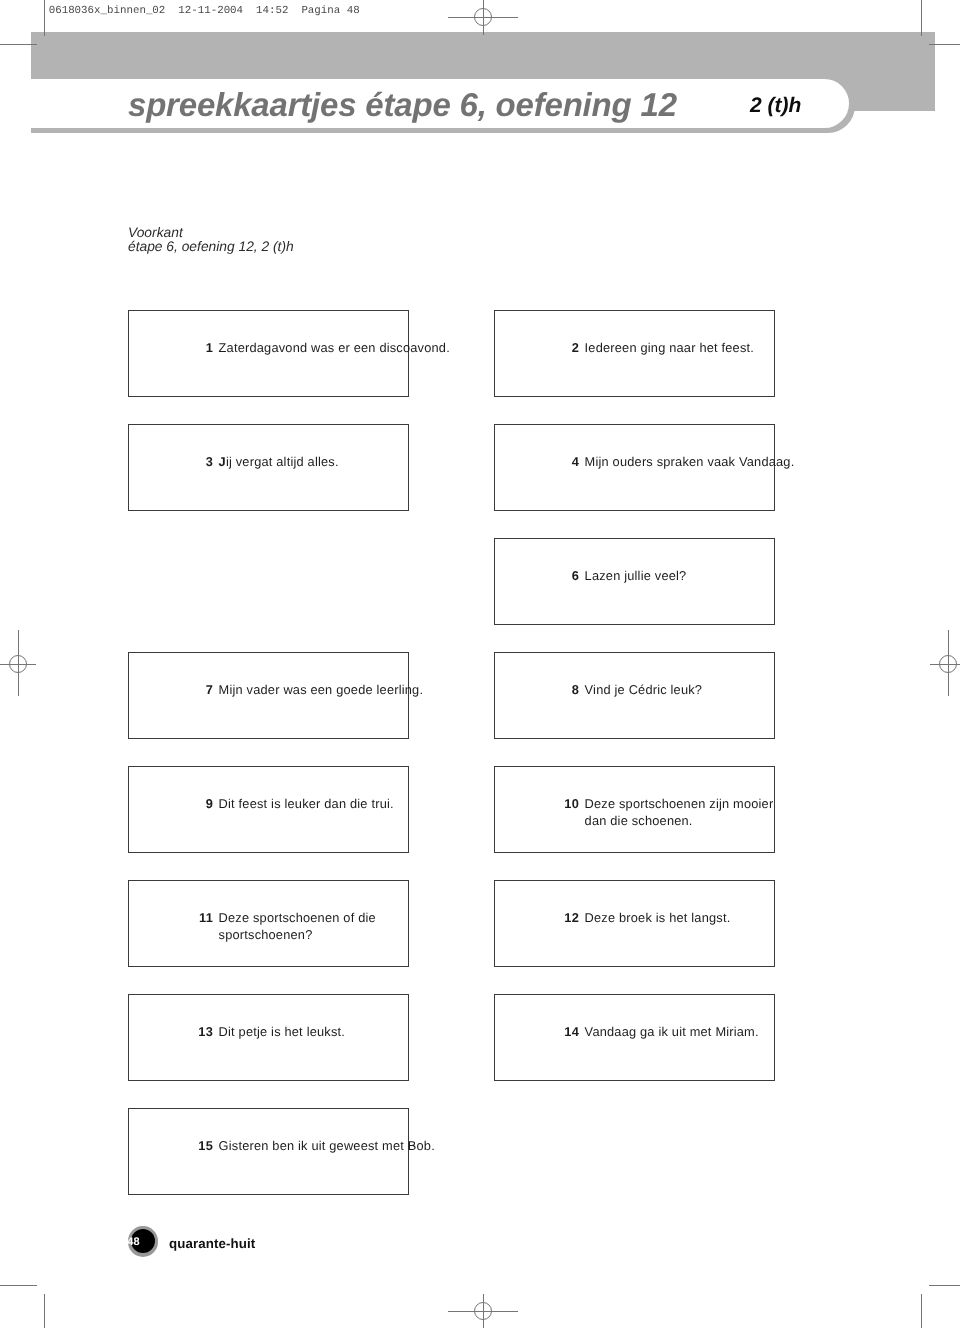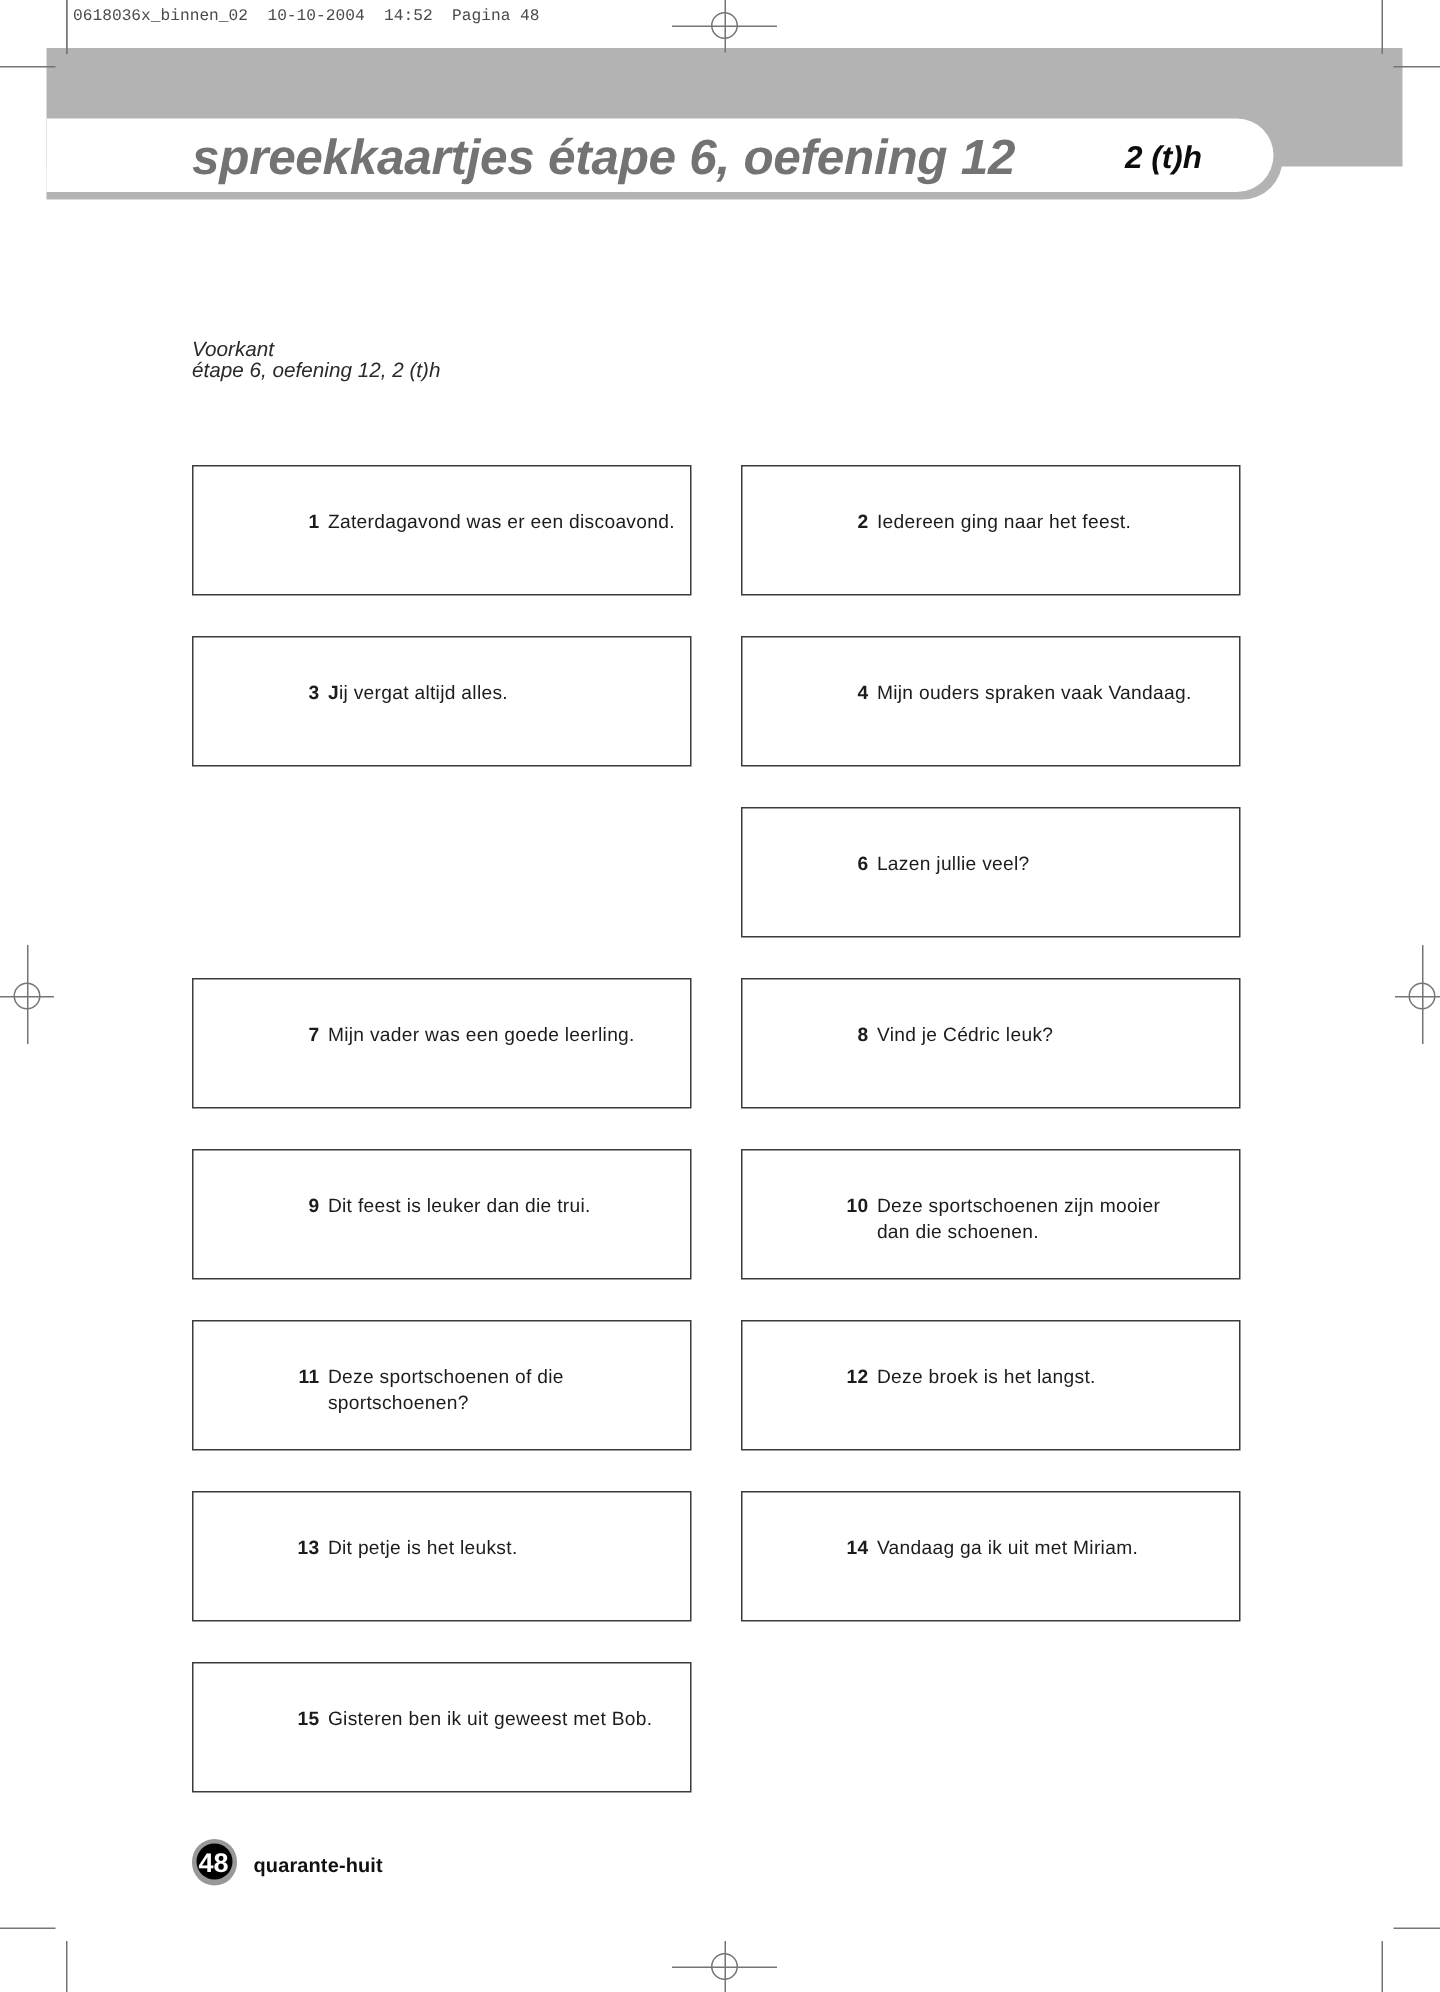--- a/index.html
+++ b/index.html
@@ -34,42 +34,42 @@
       font-size:21px;line-height:21px;color:#0d0d0d;white-space:nowrap;}
 
   
   .lead{position:absolute;left:128px;font-style:italic;font-size:13.8px;line-height:14px;color:#2b2b2b;white-space:nowrap;margin-top:16px;}
   .lead1{top:210px;}
   .lead2{top:224px;}
 
   
   .grid{position:absolute;left:128px;top:310px;width:709px;height:884px;}
   .card{position:absolute;box-sizing:border-box;border:1px solid #3b3b3b;
-     width:333px;height:87px;}
+     width:281px;height:87px;}
   .card.c0{left:0;}
   .card.c1{left:366px;}
   .card.r0{top:0;}        .card.r1{top:113.93px;}
   .card.r2{top:227.86px;} .card.r3{top:341.79px;}
   .card.r4{top:455.72px;} .card.r5{top:569.65px;}
   .card.r6{top:683.58px;} .card.r7{top:797.51px;}
   .card .txt{position:absolute;left:44px;top:28px;font-size:12.8px;color:#1c1c1c;
      letter-spacing:0.2px;line-height:17.5px;white-space:nowrap;}
   .card .num{display:inline-block;width:40px;text-align:right;font-weight:bold;
      letter-spacing:0.2px;}
   .card .body{display:inline-block;vertical-align:top;margin-left:5.6px;}
   .card .bp{font-weight:bold;}
 
   
   .folio{position:absolute;left:128.1px;top:1226.4px;}
   .folio .ring{position:absolute;left:0;top:0;width:30.2px;height:30.2px;border-radius:50%;
       background:#989898;}
   .folio .disc{position:absolute;left:3.1px;top:3.1px;width:24px;height:24px;border-radius:50%;
       background:#000;}
   .folio .n{position:absolute;left:-0.8px;top:0;width:30.2px;height:30.2px;line-height:33.4px;
-      text-align:center;color:#fff;font-weight:bold;font-size:18px;letter-spacing:0px;}
+      text-align:left;color:#fff;font-weight:bold;font-size:11px;letter-spacing:0px;}
   .folio .lbl{position:absolute;left:40.9px;top:9.5px;font-weight:bold;font-size:13.3px;
       color:#111;white-space:nowrap;letter-spacing:0.1px;}
 </style>
 </head>
 <body>
 
 <div class="page">
 
   <div class="mark" style="left:44px;top:0;width:1px;height:36px;"></div>
   <div class="mark" style="left:0;top:44px;width:37px;height:1px;"></div>
@@ -96,21 +96,21 @@
     <div class="circ" style="left:-9px;top:-9px;width:18px;height:18px;"></div>
   </div>
   <div class="reg" style="left:483px;top:1311px;">
     <div class="v" style="left:0;top:-17.2px;height:34px;"></div>
     <div class="h" style="left:-35px;top:0;width:70px;"></div>
     <div class="circ" style="left:-9px;top:-9px;width:18px;height:18px;"></div>
   </div>
 
   <div class="mark" style="left:44px;top:0;width:1px;height:36px;"></div>
 
-  <div class="runhead">0618036x_binnen_02  10-10-2004  14:52  Pagina 48</div>
+  <div class="runhead">0618036x_binnen_02  12-11-2004  14:52  Pagina 48</div>
 
   <div class="band"></div>
   <div class="pillshadow"></div>
   <div class="pill"></div>
   <div class="title">spreekkaartjes étape 6, oefening 12</div>
   <div class="sub">2 (t)h</div>
 
   <div class="lead lead1">Voorkant</div>
   <div class="lead lead2">étape 6, oefening 12, 2 (t)h</div>
 

